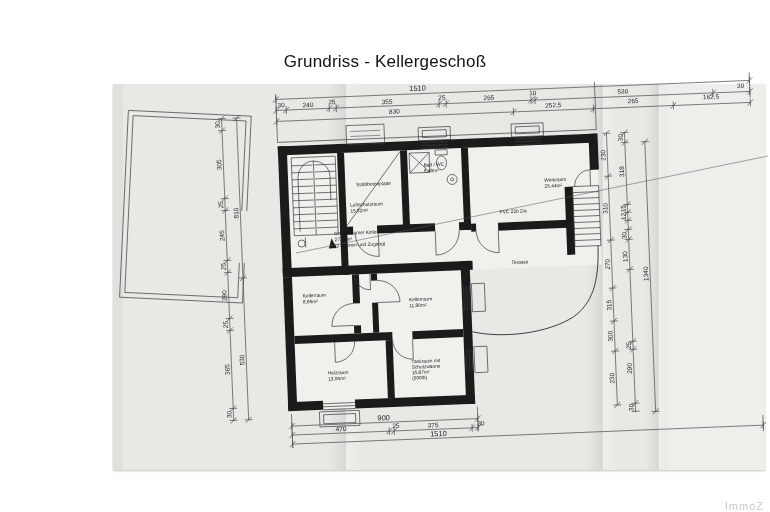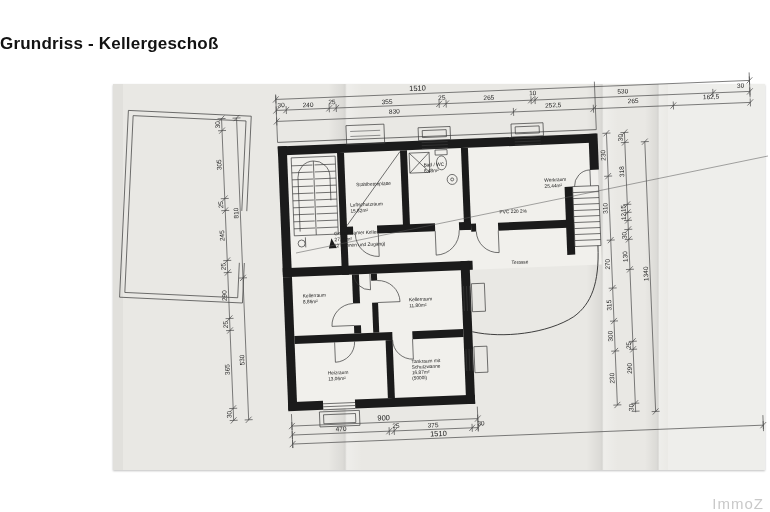--- a/index.html
+++ b/index.html
@@ -1,30 +1,30 @@
 <!DOCTYPE html>
 <html><head>
 <meta charset="utf-8">
 <style>
   html,body{margin:0;padding:0;background:#ffffff;width:770px;height:512px;overflow:hidden;
     font-family:"Liberation Sans", sans-serif;}
   .stage{position:relative;width:770px;height:512px;background:#fff;}
-  .title{position:absolute;top:34px;left:0;width:770px;
-    font-size:17px;font-weight:bold;color:#121212;letter-spacing:.2px;}
+  .title{position:absolute;top:52px;left:0;width:770px;text-align:center;
+    font-size:17px;font-weight:normal;color:#121212;letter-spacing:.2px;}
   .paper{position:absolute;left:113px;top:84px;width:652px;height:386px;
     background:#e9e8e4;box-shadow:0 1px 2px rgba(0,0,0,.25);}
   svg{position:absolute;left:0;top:0;}
   .wl{fill:#1b1b1b;}
   .tl{stroke:#2e2e2e;stroke-width:.9;fill:none;}
   .tl2{stroke:#3a3a3a;stroke-width:.7;fill:none;}
   .dim{stroke:#4a4a4a;stroke-width:.7;fill:none;}
   .dt{fill:#222;font-size:6.5px;}
   .dtb{fill:#222;font-size:7.5px;}
   .rl{fill:#1a1a1a;font-size:4.8px;}
-  .watermark{position:absolute;right:6px;bottom:0px;font-size:15px;color:#c9c9c9;
+  .watermark{position:absolute;right:6px;bottom:0px;font-size:11px;color:#c9c9c9;
     letter-spacing:1px;}
 </style>
 </head>
 <body>
 
 <div class="stage">
   <div class="title">Grundriss - Kellergeschoß</div>
   <div class="paper"></div>
 
   <svg width="770" height="512" viewBox="0 0 770 512">

